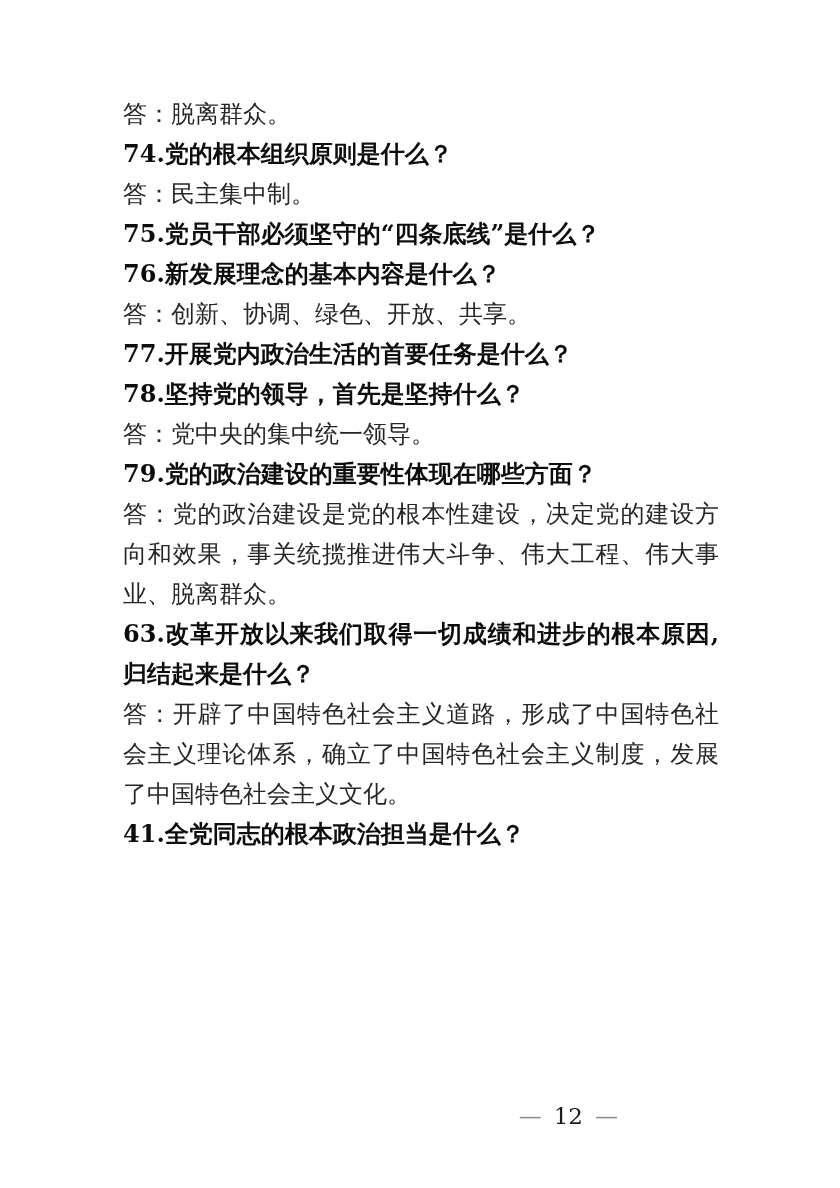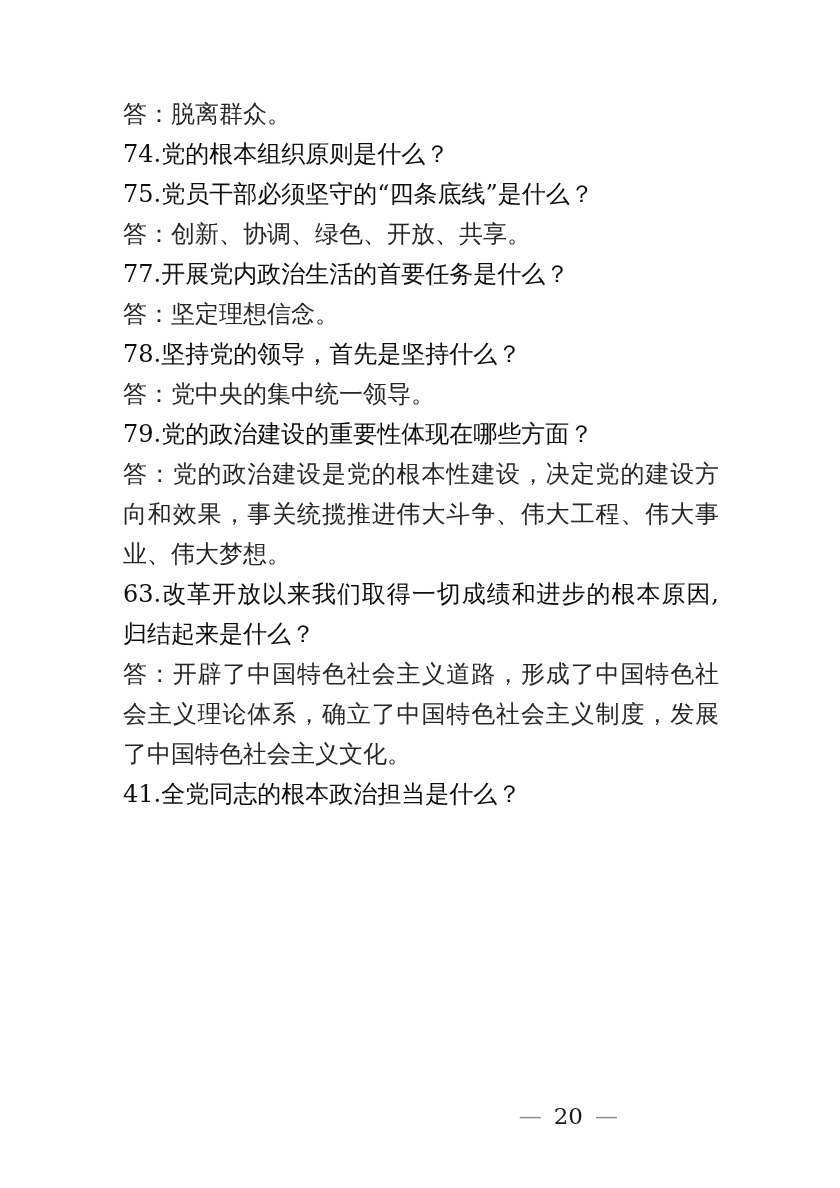--- a/index.html
+++ b/index.html
@@ -26,21 +26,21 @@
   }
   .para {
     font-size: 24px;
     line-height: 40px;
     text-align: justify;
     text-justify: inter-ideograph;
     word-break: break-all;
     overflow-wrap: anywhere;
   }
   .para.question {
-    font-weight: normal;
+    font-weight: bold;
     color: #0d0d0d;
   }
   .para.answer {
     font-weight: normal;
     color: #262626;
   }
   .footer {
     position: absolute;
     top: 1096px;
     right: 126px;
@@ -63,32 +63,33 @@
 </style>
 </head>
 <body>
 
 <div class="page">
 
   <div class="content">
 
   <p class="para answer">答：脱离群众。</p>
       <p class="para question">74.党的根本组织原则是什么？</p>
+      <p class="para answer">答：民主集中制。</p>
       <p class="para question">75.党员干部必须坚守的“四条底线”是什么？</p>
+      <p class="para question">76.新发展理念的基本内容是什么？</p>
       <p class="para answer">答：创新、协调、绿色、开放、共享。</p>
       <p class="para question">77.开展党内政治生活的首要任务是什么？</p>
-      <p class="para answer">答：坚定理想信念。</p>
       <p class="para question">78.坚持党的领导，首先是坚持什么？</p>
       <p class="para answer">答：党中央的集中统一领导。</p>
       <p class="para question">79.党的政治建设的重要性体现在哪些方面？</p>
-      <p class="para answer">答：党的政治建设是党的根本性建设，决定党的建设方向和效果，事关统揽推进伟大斗争、伟大工程、伟大事业、伟大梦想。</p>
+      <p class="para answer">答：党的政治建设是党的根本性建设，决定党的建设方向和效果，事关统揽推进伟大斗争、伟大工程、伟大事业、脱离群众。</p>
       <p class="para question">63.改革开放以来我们取得一切成绩和进步的根本原因,归结起来是什么？</p>
       <p class="para answer">答：开辟了中国特色社会主义道路，形成了中国特色社会主义理论体系，确立了中国特色社会主义制度，发展了中国特色社会主义文化。</p>
       <p class="para question">41.全党同志的根本政治担当是什么？</p>
     </div>
 
   <div class="footer">
     <span class="dash">—</span>
-    <span class="pagenum">20</span>
+    <span class="pagenum">12</span>
     <span class="dash">—</span>
   </div>
 
 </div>
 
 </body></html>

